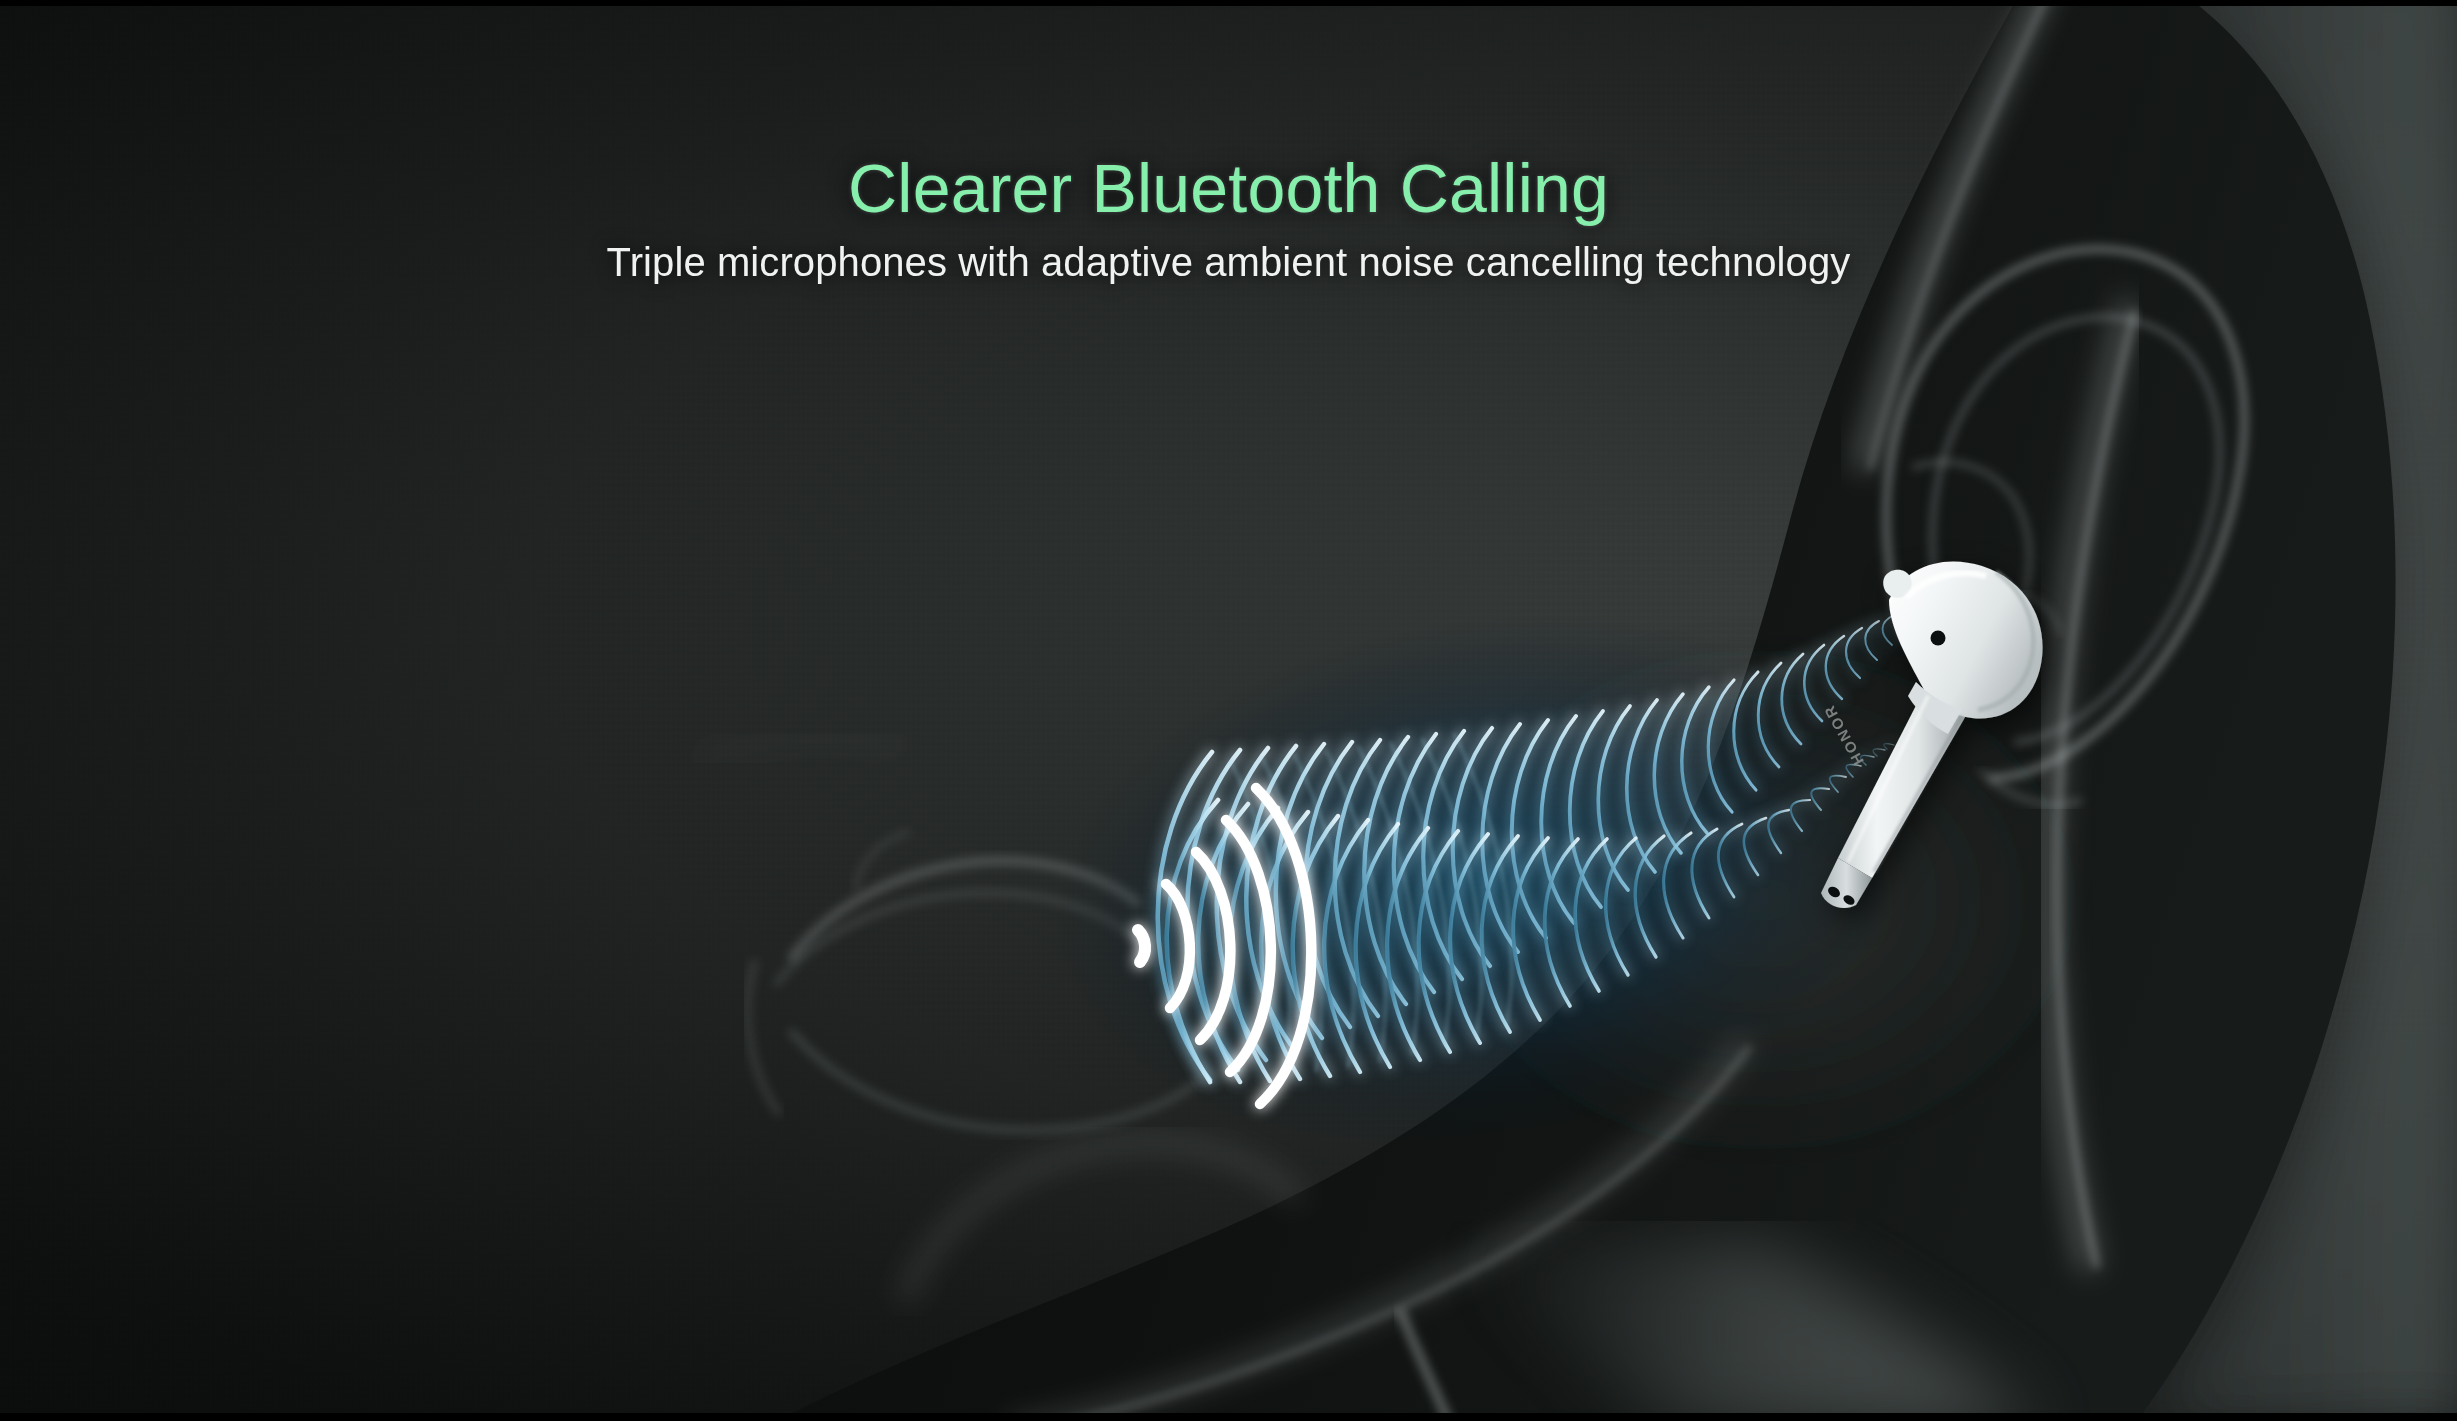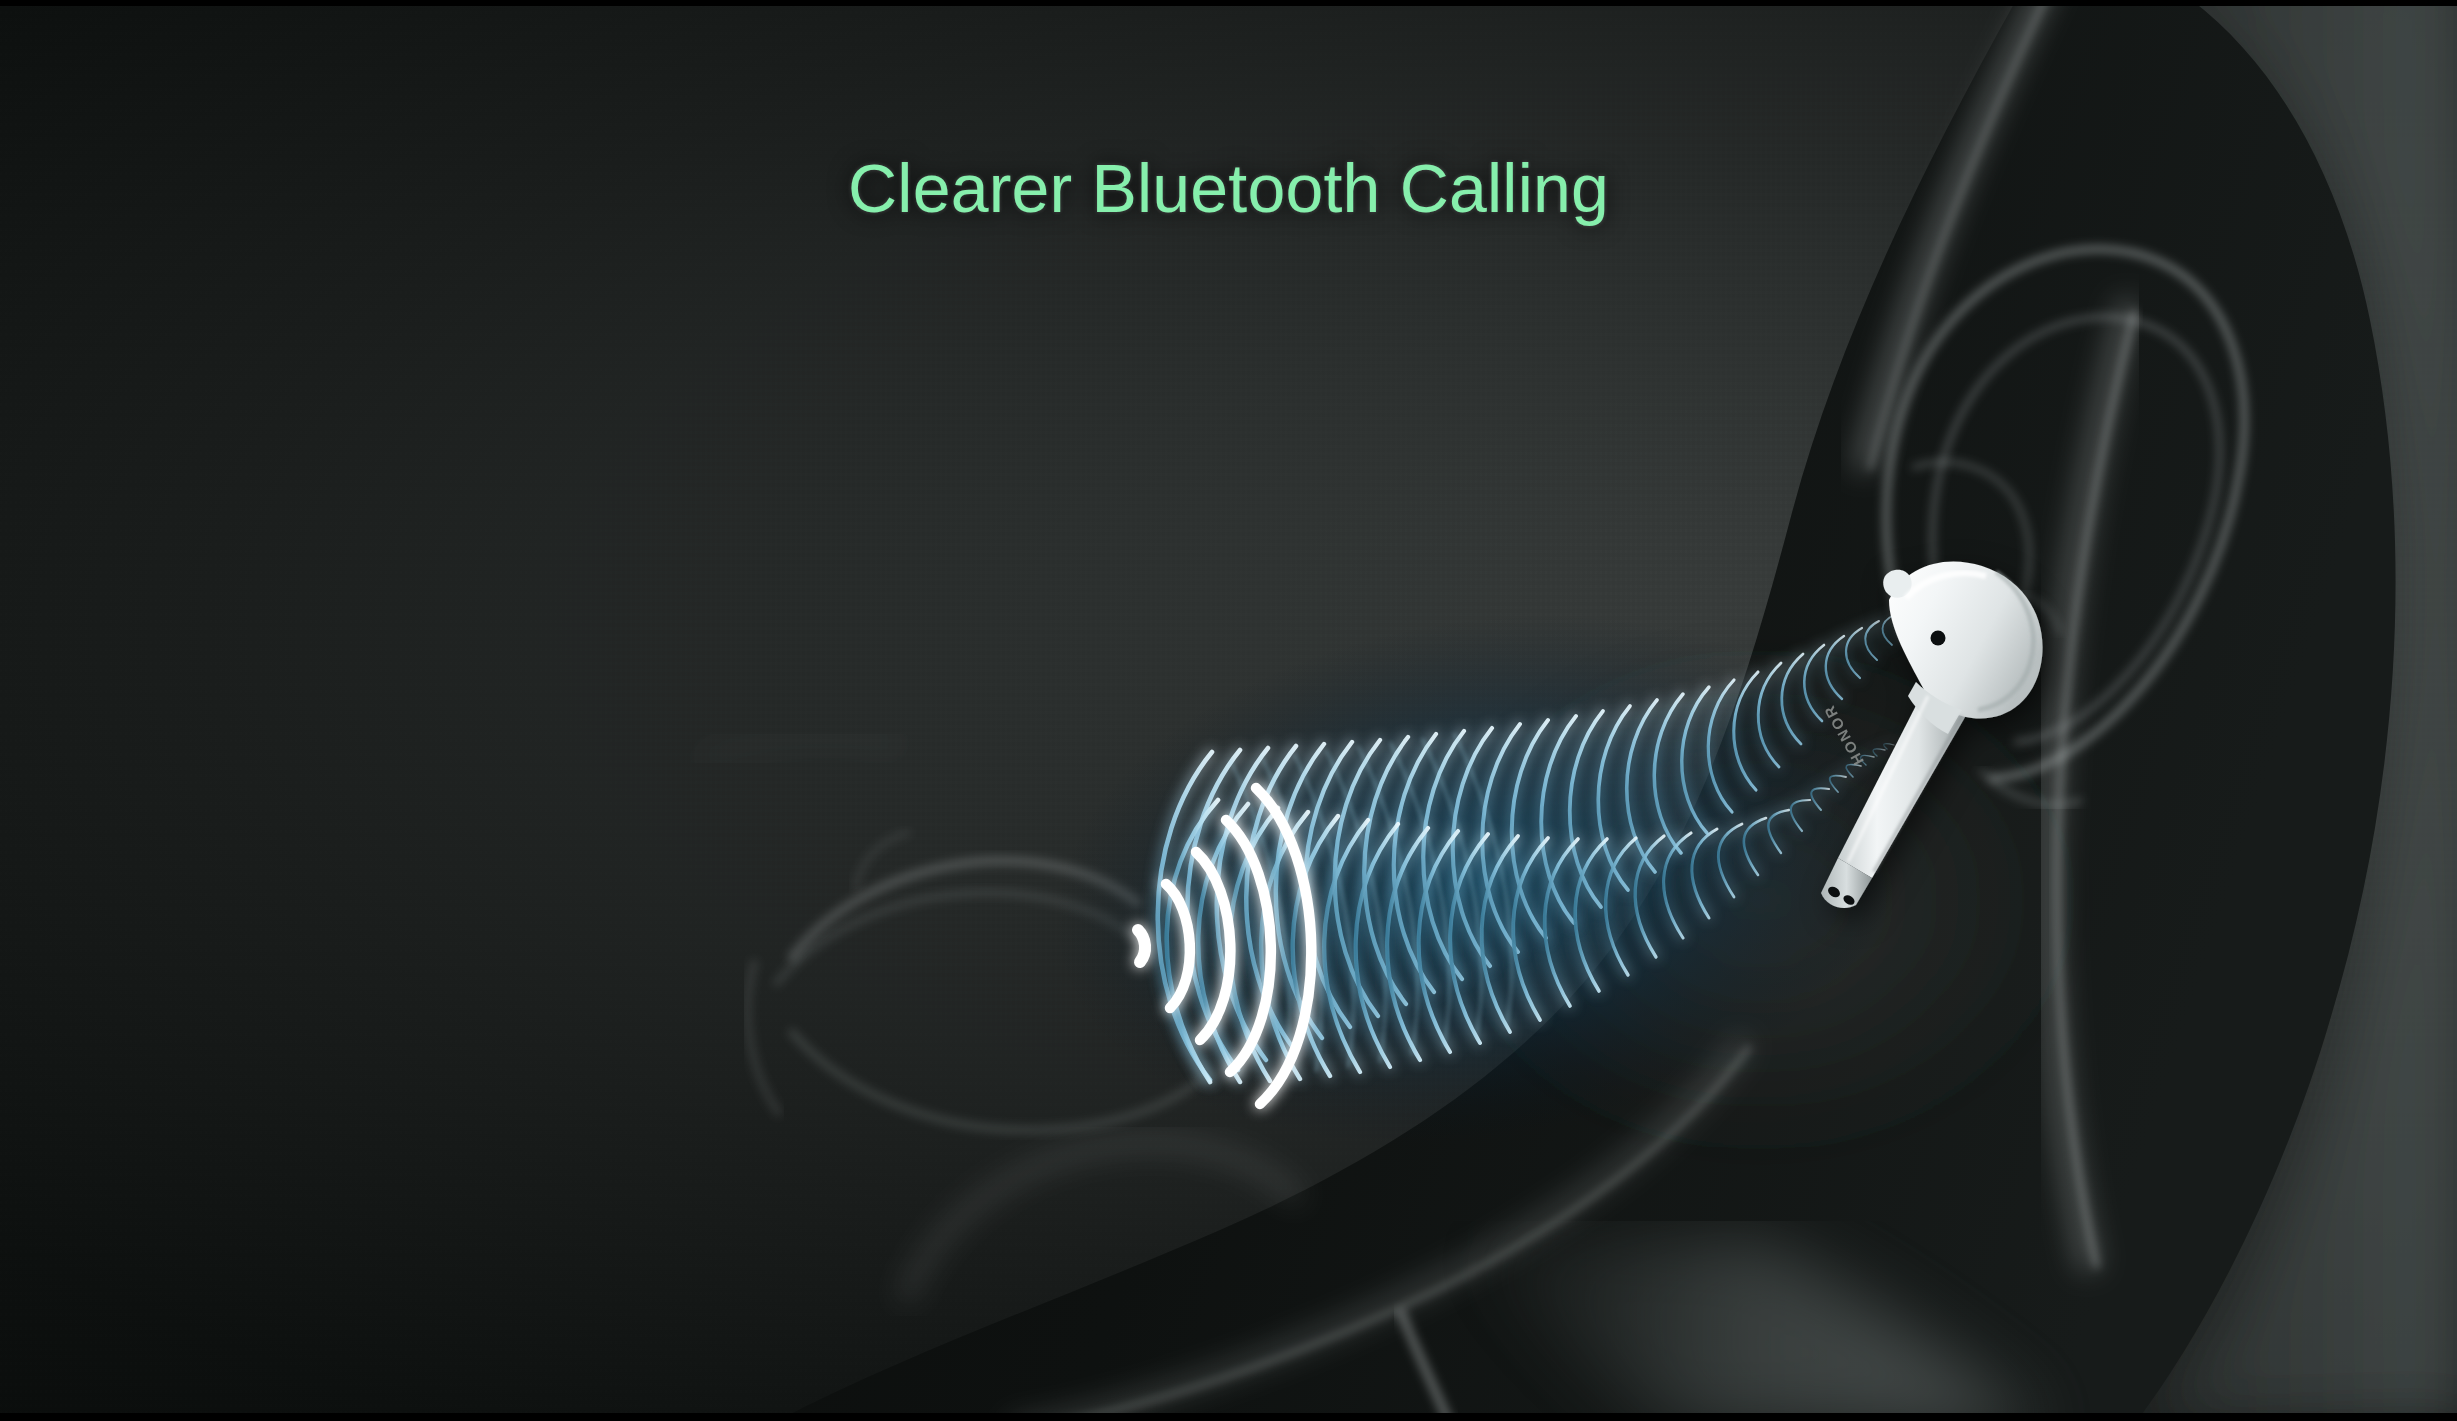--- a/index.html
+++ b/index.html
@@ -351,17 +351,18 @@
       <circle cx="1938" cy="638" r="7.5" fill="#0c0f10"></circle>
 
       <ellipse cx="1834" cy="892" rx="4.6" ry="6.4" fill="#0c0f10" transform="rotate(-58 1834 892)"></ellipse>
       <ellipse cx="1849" cy="900" rx="4.2" ry="6.0" fill="#0c0f10" transform="rotate(-58 1849 900)"></ellipse>
     </svg>
 
     <div class="brandtext">HONOR</div>
   </div>
 
   <div class="title">Clearer Bluetooth Calling</div>
+  <div class="subtitle">Triple microphones with adaptive ambient noise cancelling technology</div>
 
   <div class="bar-top"></div>
   <div class="bar-bottom"></div>
 
 </div>
 
 </body></html>

